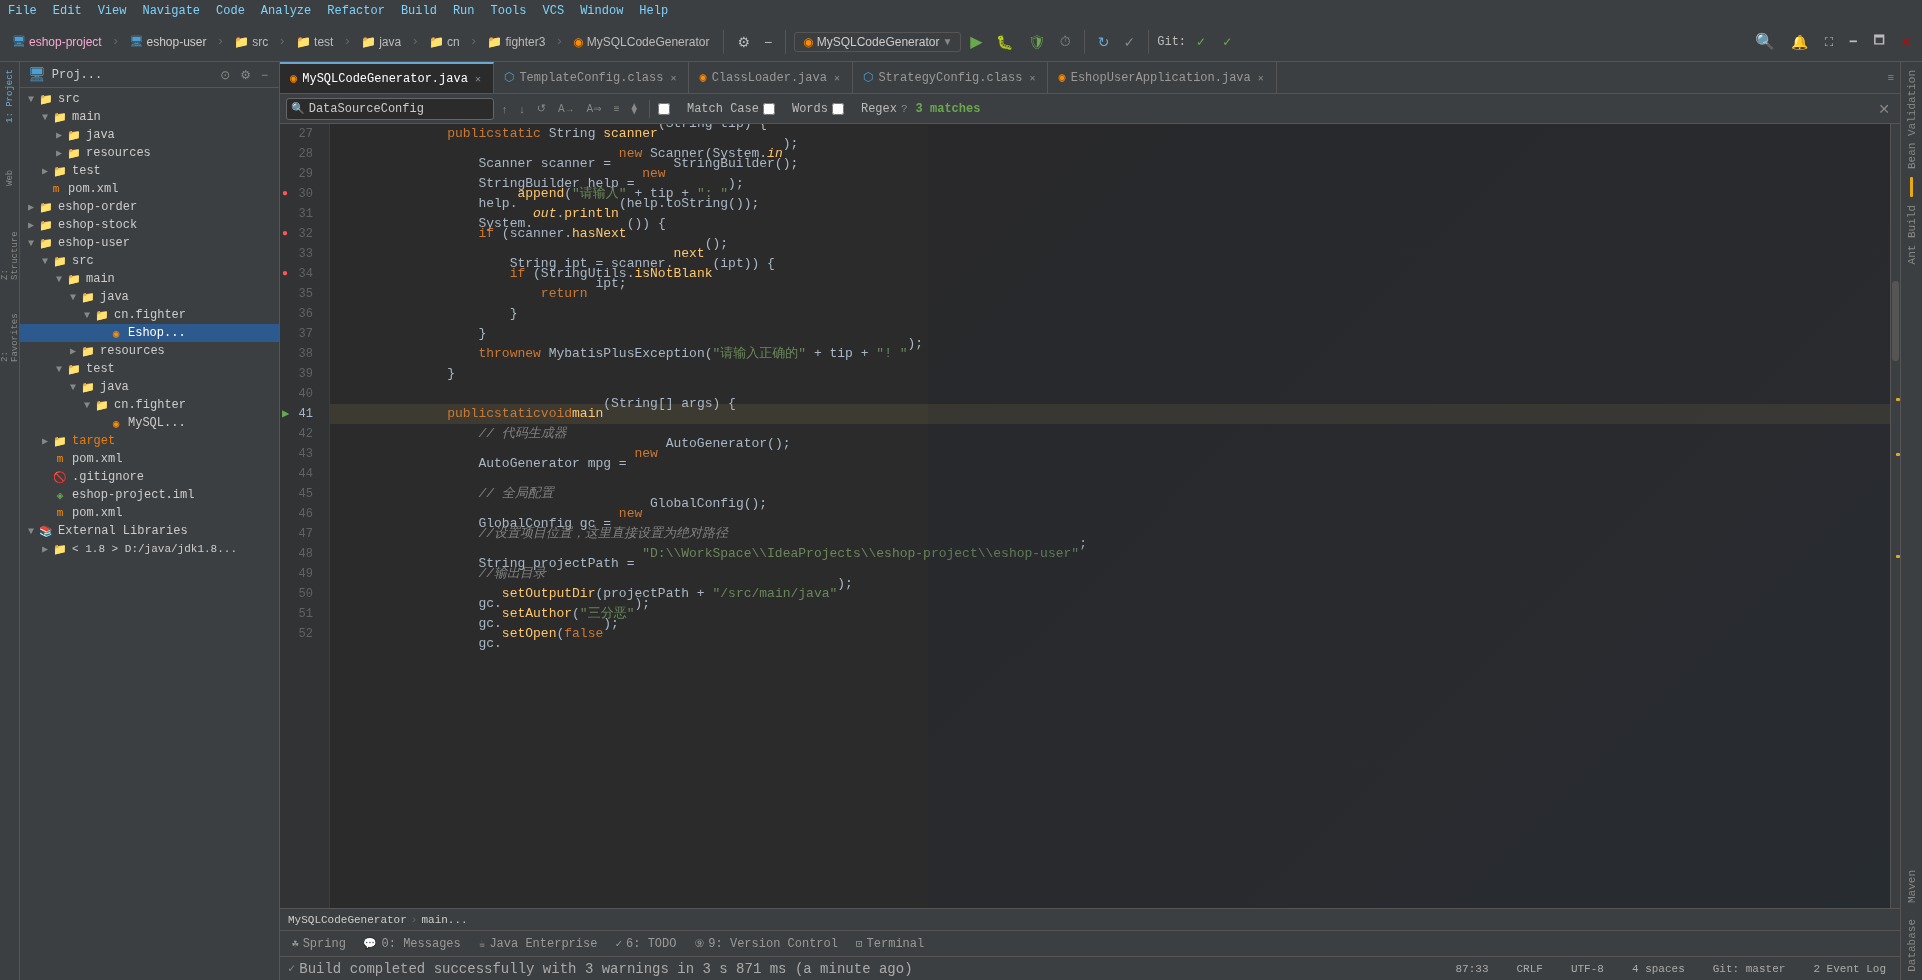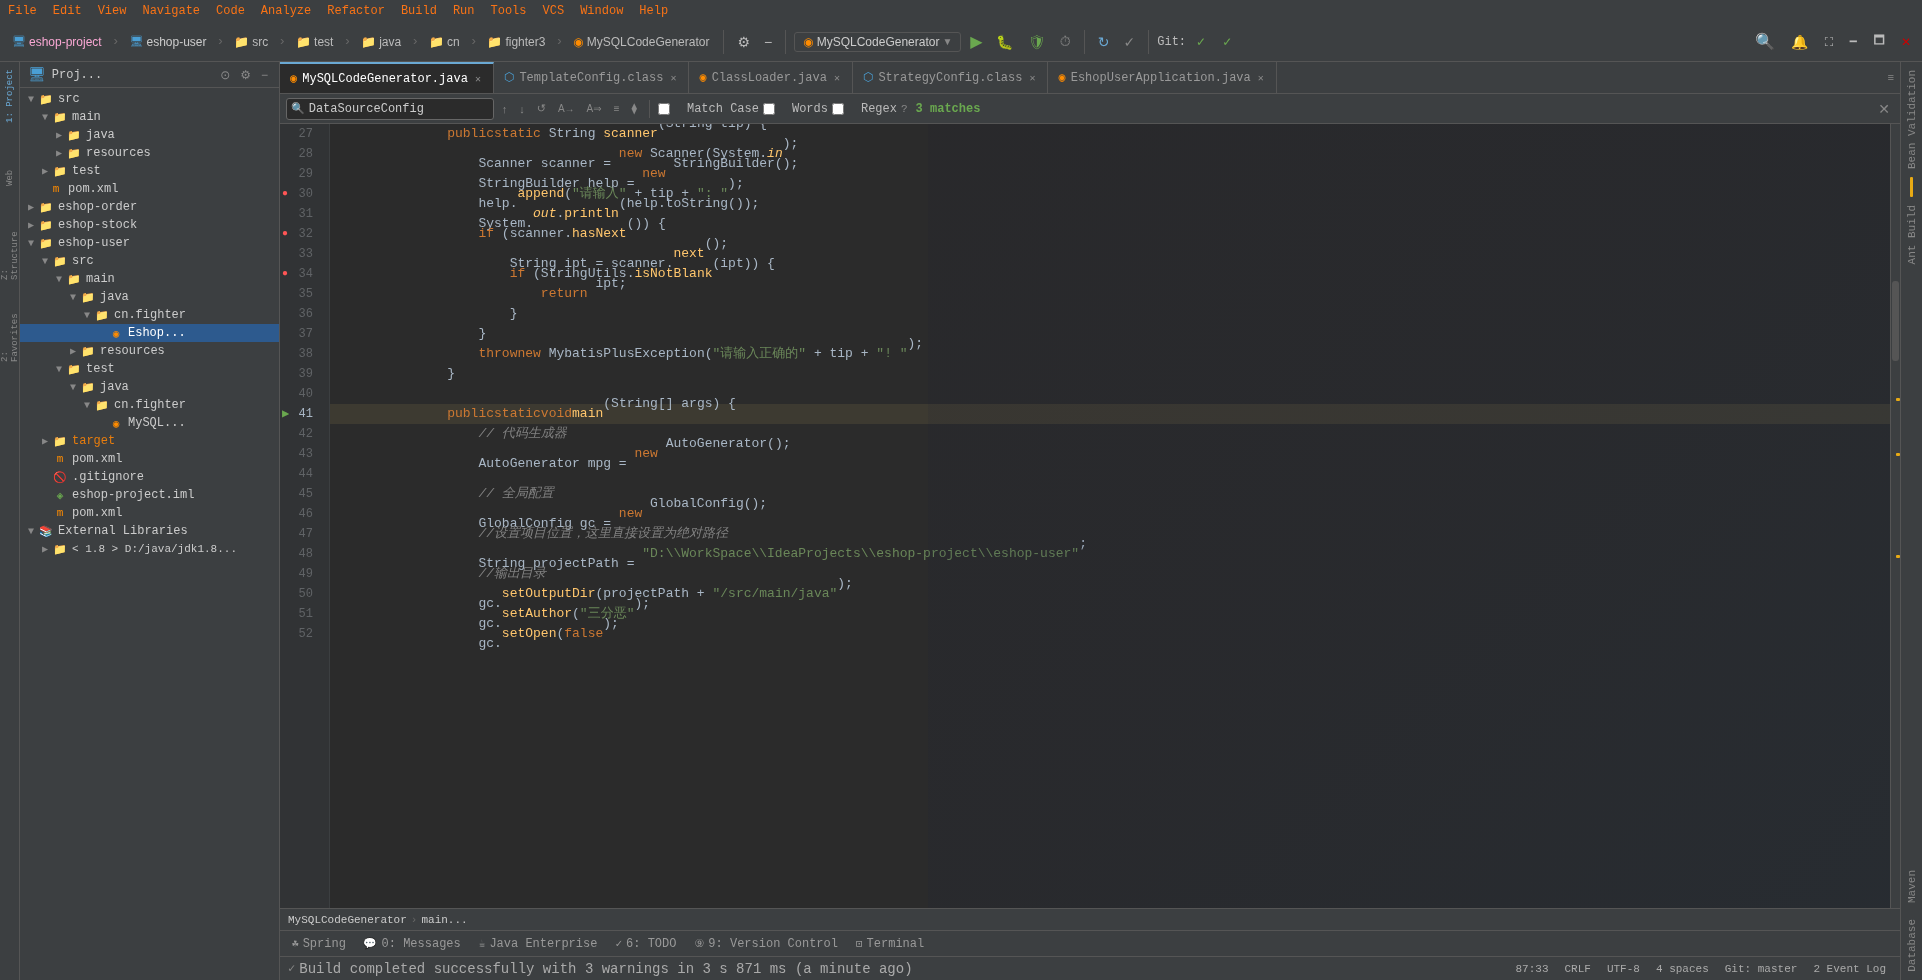--- a/index.html
+++ b/index.html
@@ -17,21 +17,21 @@
 
     
     .menu-bar {
       background: #3c3f41;
       height: 22px;
       display: flex;
       align-items: center;
       padding: 0 8px;
       gap: 16px;
       font-size: 12px;
-      color: #f97316;
+      color: #7dd3fc;
       flex-shrink: 0;
     }
     .menu-bar span { cursor: pointer; }
 
     
     .toolbar {
       background: #3c3f41;
       height: 40px;
       display: flex;
       align-items: center;
@@ -359,21 +359,21 @@
       align-items: center;
       padding: 0 8px;
       gap: 4px;
       border-top: 1px solid #555;
       font-size: 11px;
       color: #aaa;
       flex-shrink: 0;
     }
     .status-bar .status-item { padding: 0 6px; cursor: pointer; }
     .status-success { color: #6aa84f; }
-    .status-right { margin-left: auto; display: flex; gap: 4px; }
+    .status-right { margin-left: auto; display: flex; gap: 16px; }
 
     
     .code-bg-overlay {
       position: absolute;
       right: 0;
       top: 0;
       bottom: 0;
       width: 60%;
       opacity: 0.12;
       background: linear-gradient(135deg, #1a1a2e 0%, #16213e 50%, #0f3460 100%);

